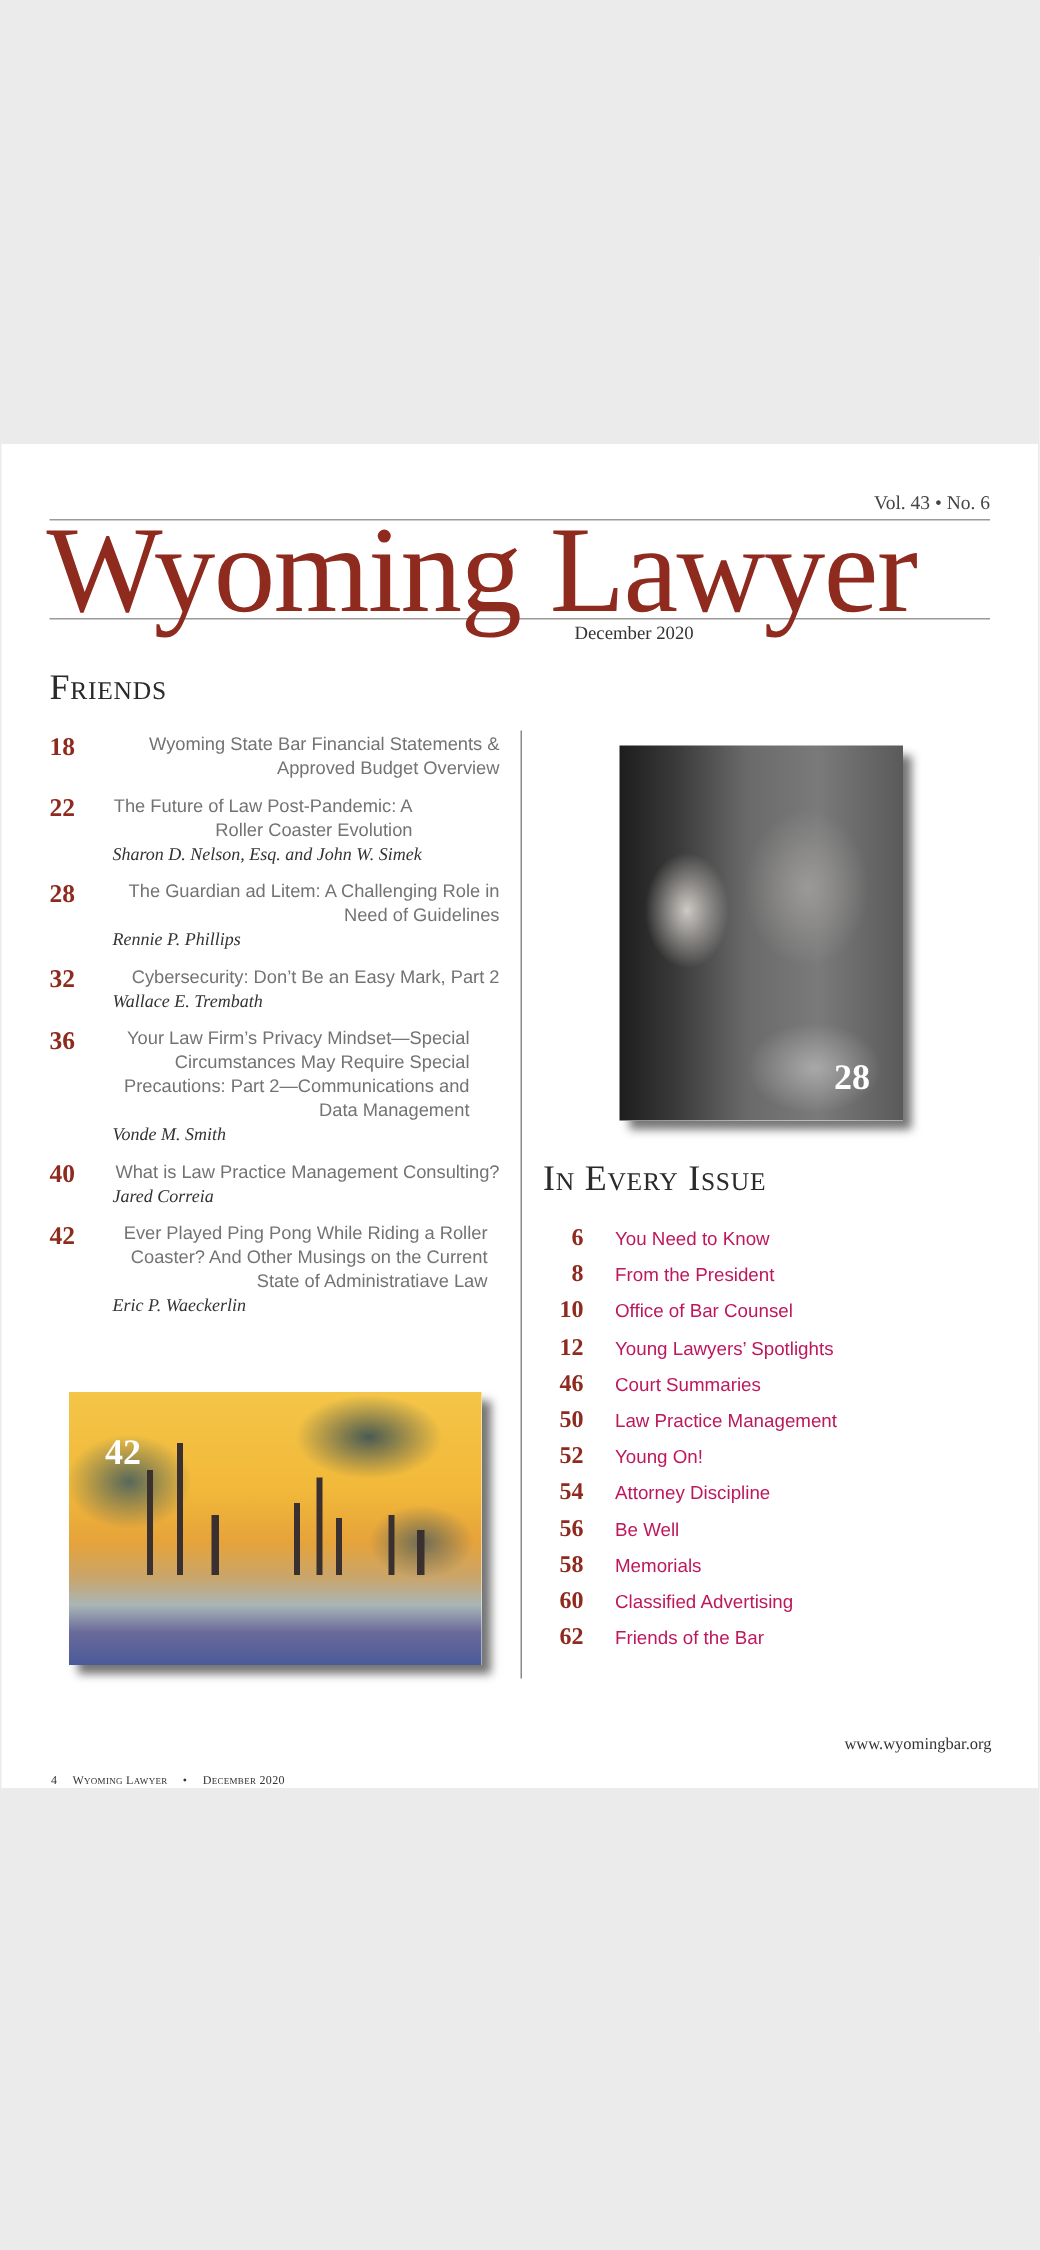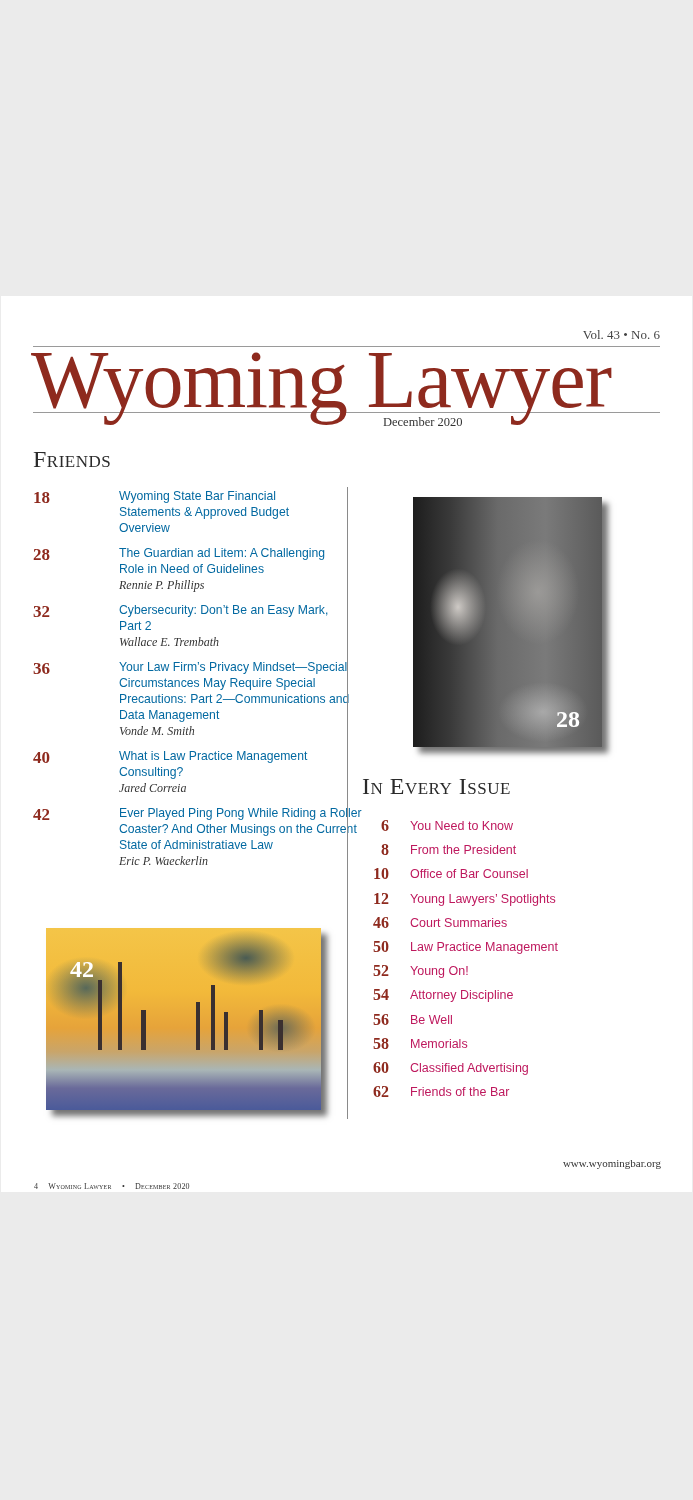--- a/index.html
+++ b/index.html
@@ -19,24 +19,24 @@
               color: #8e2a1e; letter-spacing: -1px; white-space: nowrap; }
   .date { position: absolute; left: 380px; top: 119px; font-family: "Liberation Serif", serif; font-size: 12.5px; color: #333; background: #fff; padding: 0 2px; }
 
   .section-title { position: absolute; font-family: "Liberation Serif", serif; color: #2a2a2a; font-variant: small-caps; letter-spacing: 0.5px; }
   .features-title { left: 32px; top: 150px; font-size: 24px; }
   .every-title { left: 361px; top: 477px; font-size: 24px; }
 
   .divider { position: absolute; left: 346px; top: 191px; width: 1px; height: 632px; background: #8a8a8a; }
 
   .features-list { position: absolute; left: 32px; top: 192px; width: 300px; }
-  .feature { display: flex; margin-bottom: 9px; gap: 44px; }
+  .feature { display: flex; margin-bottom: 9px; }
   .feature .num { width: 42px; flex: none; font-family: "Liberation Serif", serif; font-weight: bold; font-size: 17px; color: #8e2a1e; line-height: 20px; }
   .feature .body { flex: 1; }
-  .feature .ftitle { font-size: 12.2px; line-height: 16px; color: #0369a1; }
+  .feature .ftitle { font-size: 12.2px; line-height: 16px; color: #737373; text-align: right; }
   .feature .author { font-family: "Liberation Serif", serif; font-style: italic; font-size: 12px; line-height: 16px; color: #333; }
 
   .img-box { position: absolute; box-shadow: 6px 6px 6px rgba(0,0,0,0.55); overflow: hidden; }
   .img-child { left: 412px; top: 201px; width: 189px; height: 250px;
     background:
       radial-gradient(ellipse 40px 55px at 45px 110px, rgba(230,225,220,0.85), transparent 70%),
       radial-gradient(ellipse 55px 70px at 125px 95px, rgba(170,168,165,0.7), transparent 75%),
       radial-gradient(ellipse 60px 40px at 130px 215px, rgba(200,200,200,0.6), transparent 75%),
       linear-gradient(90deg, #1d1d1d 0%, #3a3a3a 20%, #6a6a6a 45%, #7a7a7a 70%, #5a5a5a 100%); }
   .img-factory { left: 45px; top: 632px; width: 275px; height: 182px;
@@ -71,20 +71,27 @@
   <div class="section-title features-title">Friends</div>
 
   <div class="features-list">
     <div class="feature">
       <div class="num">18</div>
       <div class="body">
         <div class="ftitle">Wyoming State Bar Financial Statements &amp; Approved Budget Overview</div>
       </div>
     </div>
     <div class="feature">
+      <div class="num">22</div>
+      <div class="body">
+        <div class="ftitle" style="width:200px">The Future of Law Post-Pandemic: A Roller Coaster Evolution</div>
+        <div class="author">Sharon D. Nelson, Esq. and John W. Simek</div>
+      </div>
+    </div>
+    <div class="feature">
       <div class="num">28</div>
       <div class="body">
         <div class="ftitle">The Guardian ad Litem: A Challenging Role in Need of Guidelines</div>
         <div class="author">Rennie P. Phillips</div>
       </div>
     </div>
     <div class="feature">
       <div class="num">32</div>
       <div class="body">
         <div class="ftitle">Cybersecurity: Don’t Be an Easy Mark, Part 2</div>

